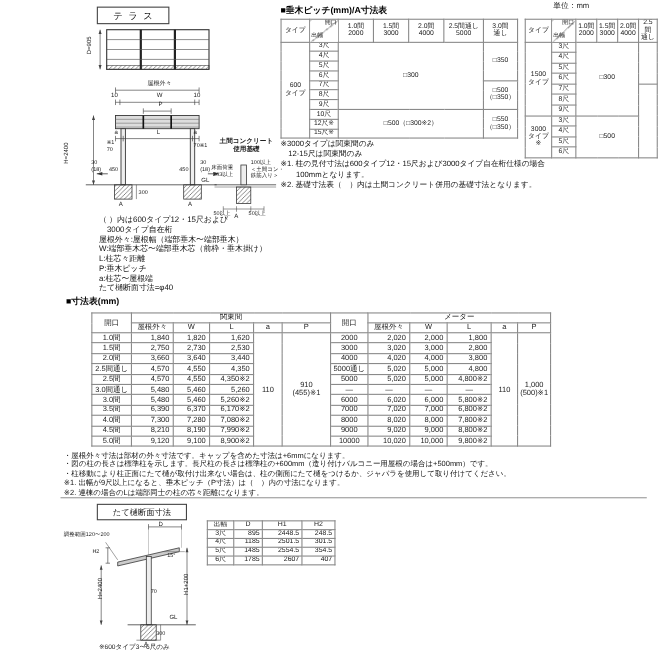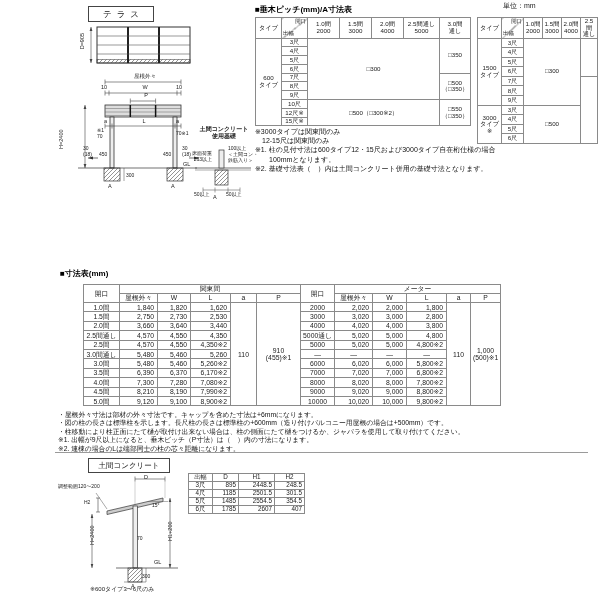--- a/index.html
+++ b/index.html
@@ -291,20 +291,21 @@
   </svg>
   <span class="lbl" style="left:184px;top:151px;width:28px;font-size:5px;text-align:right">床面荷重
 263以上</span>
   <span class="lbl" style="left:228px;top:146px;font-size:5px">100以上
 ＜土間コン・
 鉄筋入り＞</span>
   <span class="lbl" style="left:194px;top:192px;font-size:5px">50以上</span>
   <span class="lbl" style="left:213px;top:194px;font-size:5.5px">A</span>
   <span class="lbl" style="left:226px;top:192px;font-size:5px">50以上</span>
 
+  <div class="txtblock" style="left:90px;top:196px;font-size:7.2px;line-height:8.8px"><div>（ ）内は600タイプ12・15尺および</div><div>　3000タイプ自在桁</div><div>屋根外々:屋根幅（端部垂木〜端部垂木）</div><div>W:端部垂木芯〜端部垂木芯（前枠・垂木掛け）</div><div>L:柱芯々距離</div><div>P:垂木ピッチ</div><div>a:柱芯〜屋根端</div><div>たて樋断面寸法=φ40</div></div>
 
   <div class="ttl" style="left:60px;top:268px">■寸法表(mm)</div>
   <table class="dim" style="left:83px;top:284px;width:417px">
     <colgroup>
       <col style="width:36px">
         <col style="width:38px">
         <col style="width:33px">
         <col style="width:40px">
         <col style="width:26px">
         <col style="width:44px">
@@ -452,21 +453,21 @@
           <td>10,000</td>
           <td>9,800※2</td>
         </tr>
       </tbody>
   </table>
 
   <div class="txtblock" style="left:58px;top:411px;font-size:6.8px;line-height:8.4px"><div>・屋根外々寸法は部材の外々寸法です。キャップを含めた寸法は+6mmになります。</div><div>・図の柱の長さは標準柱を示します。長尺柱の長さは標準柱の+600mm（造り付けバルコニー用屋根の場合は+500mm）です。</div><div>・柱移動により柱正面にたて樋が取付け出来ない場合は、柱の側面にたて樋をつけるか、ジャバラを使用して取り付けてください。</div><div>※1. 出幅が9尺以上になると、垂木ピッチ（P寸法）は（　）内の寸法になります。</div><div>※2. 連棟の場合のLは端部同士の柱の芯々距離になります。</div></div>
 
   <div class="rule" style="left:55px;top:452px;width:533px"></div>
 
-  <div class="box-label" style="left:88px;top:458px;width:80px;height:13px;line-height:13px;font-size:7.5px">土間コンクリート</div>
+  <div class="box-label" style="left:88px;top:458px;width:80px;height:13px;line-height:13px;font-size:7.5px">たて樋断面寸法</div>
 
   <svg style="left:58px;top:473px" width="127" height="118">
 
     <line x1="77" y1="6" x2="107" y2="6" stroke="#444" stroke-width="0.6"></line>
     <line x1="77" y1="3.5" x2="77" y2="8.5" stroke="#444" stroke-width="0.6"></line>
     <line x1="107" y1="3.5" x2="107" y2="8.5" stroke="#444" stroke-width="0.6"></line>
     <line x1="77" y1="8.5" x2="77" y2="33" stroke="#888" stroke-width="0.4"></line>
     <line x1="107" y1="8.5" x2="107" y2="25" stroke="#888" stroke-width="0.4"></line>
 
     <line x1="38" y1="20" x2="49" y2="36" stroke="#555" stroke-width="0.5"></line>

